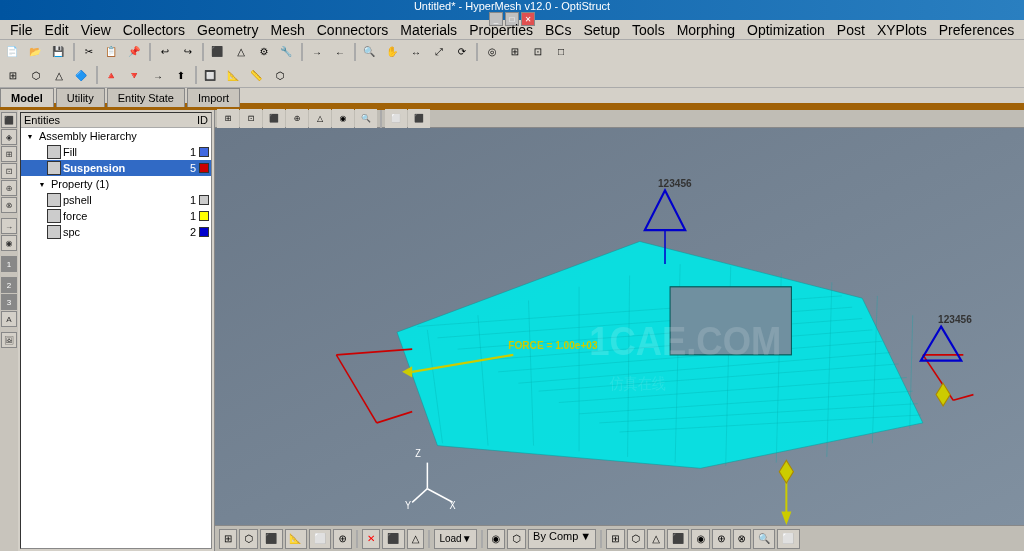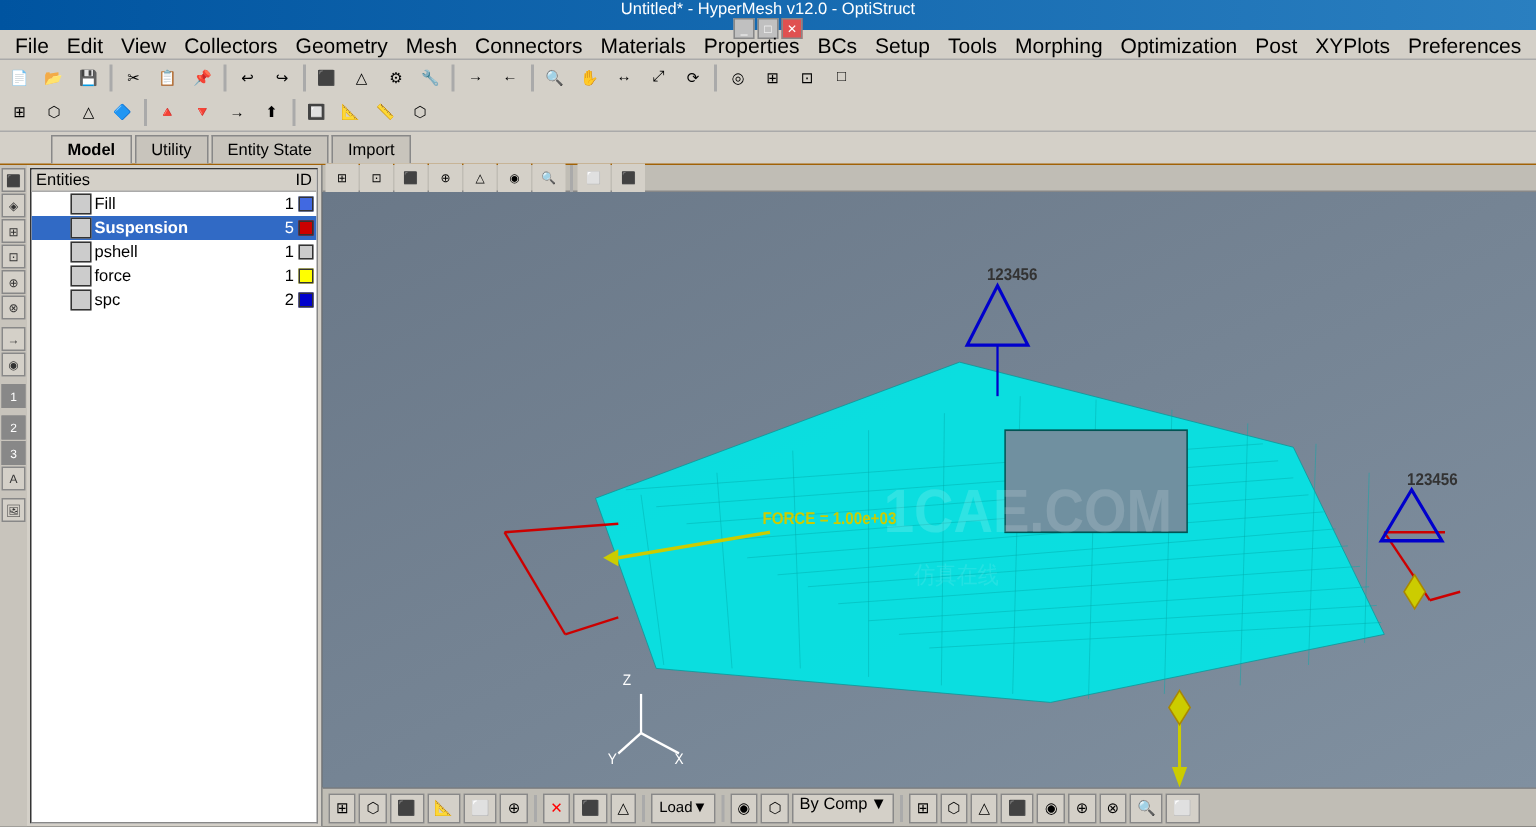--- a/index.html
+++ b/index.html
@@ -63,23 +63,22 @@
       display: flex; align-items: center; justify-content: center;
       cursor: pointer; font-size: 10px;
     }
     .toolbar-separator { width: 2px; height: 18px; background: #aaa; margin: 0 2px; }
 
     
     #tab-bar {
       height: 22px;
       background: #d4d0c8;
       display: flex;
-      align-items: flex-end;
-      border-bottom: 1px solid #a16207;
-      padding-left: 34px;
+      align-items: flex-start;
+      border-bottom: 7px solid #a16207;
     }
     .tab {
       padding: 3px 10px;
       background: #c8c4bc;
       border: 1px solid #888;
       border-bottom: none;
       cursor: pointer;
       font-size: 11px;
       margin-right: 2px;
     }
@@ -344,36 +343,45 @@
         <div class="left-tool-btn" style="margin-top:4px;">🖼</div>
       </div>
 
       <div id="tree-panel">
         <div class="tree-header">
           <span>Entities</span>
           <span>ID</span>
         </div>
 
         <div class="tree-item">
+          <span class="tree-icon folder-open"></span>
+          <span>Assembly Hierarchy</span>
+        </div>
+        <div class="tree-item">
           <span class="tree-indent"></span>
           <span class="tree-indent"></span>
           <span style="width:14px; height:14px; display:inline-block; background:#cccccc; border:1px solid #333; margin-right:2px;"></span>
           <span>Fill</span>
           <span style="flex:1"></span>
           <span>1</span>
           <span class="color-box" style="background:#4169e1;"></span>
         </div>
         <div class="tree-item selected">
           <span class="tree-indent"></span>
           <span class="tree-indent"></span>
           <span style="width:14px; height:14px; display:inline-block; background:#cccccc; border:1px solid #333; margin-right:2px;"></span>
           <span style="font-weight:bold;">Suspension</span>
           <span style="flex:1"></span>
           <span>5</span>
           <span class="color-box" style="background:#cc0000;"></span>
+        </div>
+        <div class="tree-item">
+          <span class="tree-indent"></span>
+          <span class="tree-icon folder-open"></span>
+          <span>Property (1)</span>
         </div>
         <div class="tree-item">
           <span class="tree-indent"></span>
           <span class="tree-indent"></span>
           <span style="width:14px; height:14px; display:inline-block; background:#cccccc; border:1px solid #333; margin-right:2px;"></span>
           <span>pshell</span>
           <span style="flex:1"></span>
           <span>1</span>
           <span class="color-box" style="background:#cccccc;"></span>
         </div>

